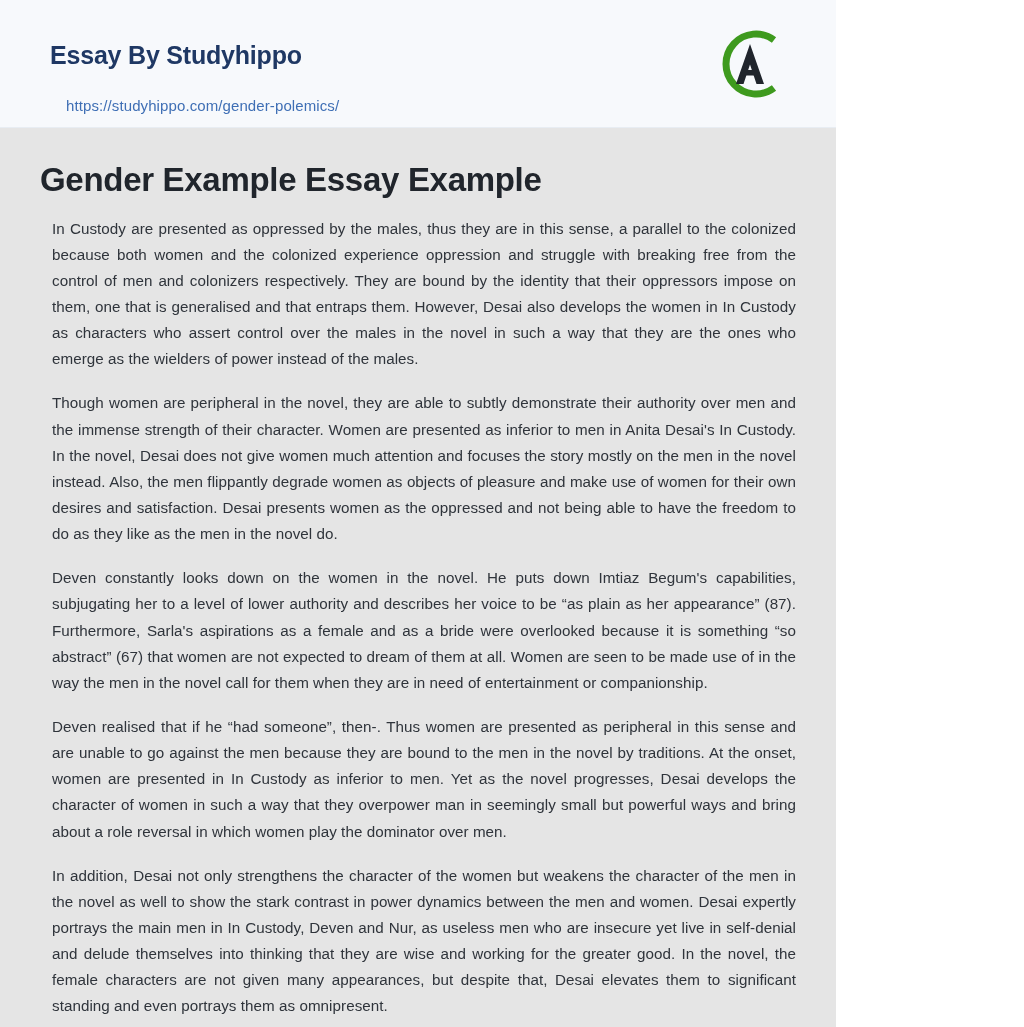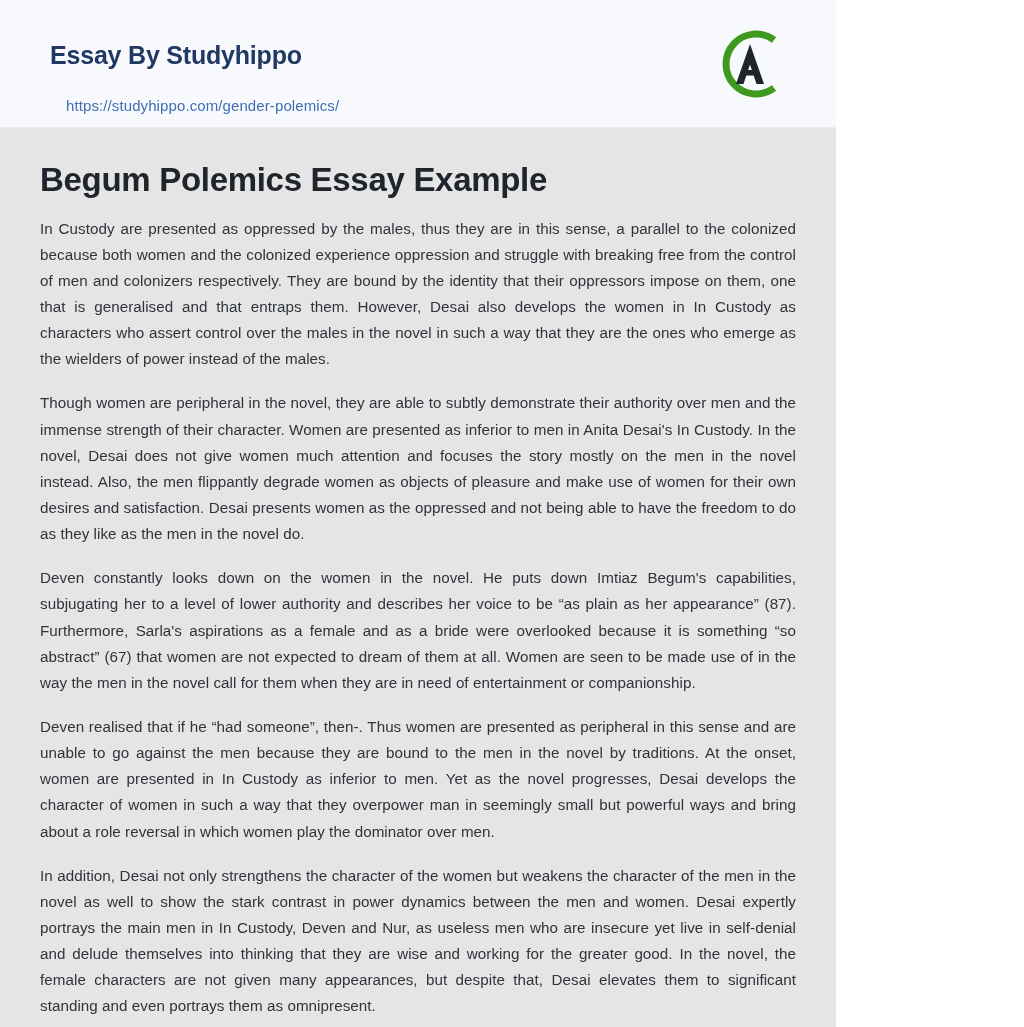--- a/index.html
+++ b/index.html
@@ -75,21 +75,21 @@
     color: #20252c;
     margin: 8px 0 16px 0;
     letter-spacing: -0.3px;
     line-height: 1.2;
   }
   .para {
     font-size: 15.2px;
     line-height: 1.72;
     color: #2f343b;
     text-align: justify;
-    margin: 0 0 18px 0;
+    margin: 0 0 18px 12px;
     letter-spacing: 0.05px;
   }
   .para.last {
     margin-bottom: 0;
   }
 </style>
 </head>
 <body>
 
 <div class="page">
@@ -103,21 +103,21 @@
     <div class="logo">
       <svg width="84" height="84" viewBox="0 0 84 84" xmlns="http://www.w3.org/2000/svg">
         <path d="M66 18 A30 30 0 1 0 66 66" fill="none" stroke="#3e9a1e" stroke-width="7" stroke-linecap="butt"></path>
         <path d="M42 22 L56 62 L48.5 62 L42 42.5 L35.5 62 L28 62 Z" fill="#20252c"></path>
         <rect x="34" y="48" width="16" height="5.5" fill="#20252c"></rect>
       </svg>
     </div>
   </div>
 
   <div class="article">
-    <h1 class="article-title">Begum Polemics Essay Example</h1>
+    <h1 class="article-title">Gender Example Essay Example</h1>
 
     <p class="para">In Custody are presented as oppressed by the males, thus they are in this sense, a parallel to the colonized because both women and the colonized experience oppression and struggle with breaking free from the control of men and colonizers respectively. They are bound by the identity that their oppressors impose on them, one that is generalised and that entraps them. However, Desai also develops the women in In Custody as characters who assert control over the males in the novel in such a way that they are the ones who emerge as the wielders of power instead of the males.</p>
     <p class="para">Though women are peripheral in the novel, they are able to subtly demonstrate their authority over men and the immense strength of their character. Women are presented as inferior to men in Anita Desai's In Custody. In the novel, Desai does not give women much attention and focuses the story mostly on the men in the novel instead. Also, the men flippantly degrade women as objects of pleasure and make use of women for their own desires and satisfaction. Desai presents women as the oppressed and not being able to have the freedom to do as they like as the men in the novel do.</p>
     <p class="para">Deven constantly looks down on the women in the novel. He puts down Imtiaz Begum's capabilities, subjugating her to a level of lower authority and describes her voice to be “as plain as her appearance” (87). Furthermore, Sarla's aspirations as a female and as a bride were overlooked because it is something “so abstract” (67) that women are not expected to dream of them at all. Women are seen to be made use of in the way the men in the novel call for them when they are in need of entertainment or companionship.</p>
     <p class="para">Deven realised that if he “had someone”, then-. Thus women are presented as peripheral in this sense and are unable to go against the men because they are bound to the men in the novel by traditions. At the onset, women are presented in In Custody as inferior to men. Yet as the novel progresses, Desai develops the character of women in such a way that they overpower man in seemingly small but powerful ways and bring about a role reversal in which women play the dominator over men.</p>
     <p class="para">In addition, Desai not only strengthens the character of the women but weakens the character of the men in the novel as well to show the stark contrast in power dynamics between the men and women. Desai expertly portrays the main men in In Custody, Deven and Nur, as useless men who are insecure yet live in self-denial and delude themselves into thinking that they are wise and working for the greater good. In the novel, the female characters are not given many appearances, but despite that, Desai elevates them to significant standing and even portrays them as omnipresent.</p>
   </div>
 
 </div>
 

